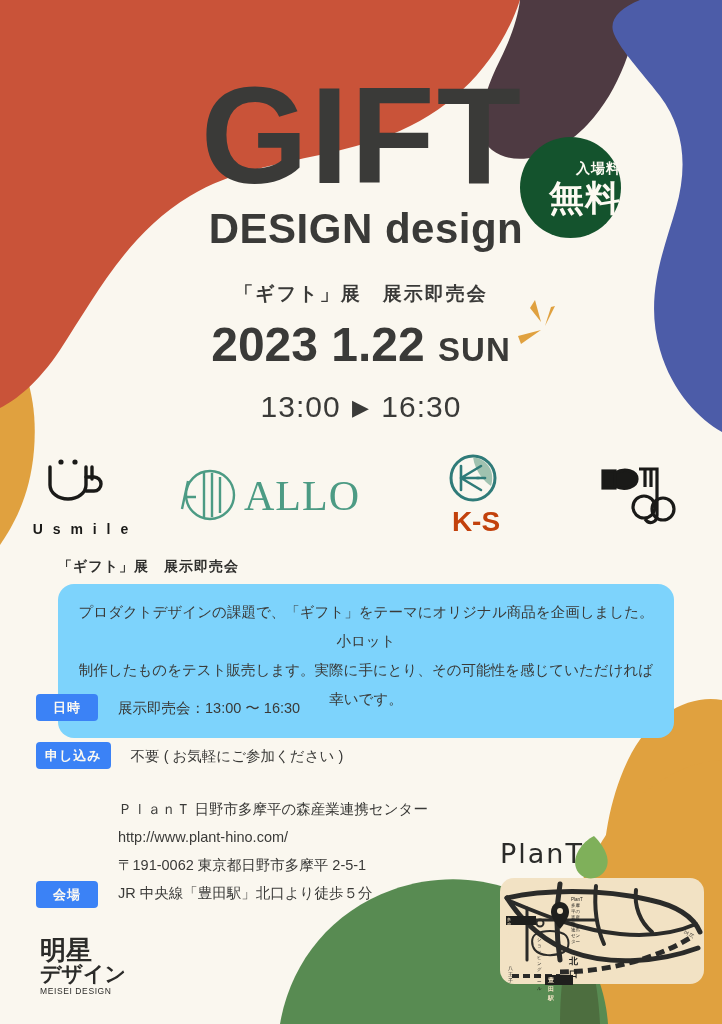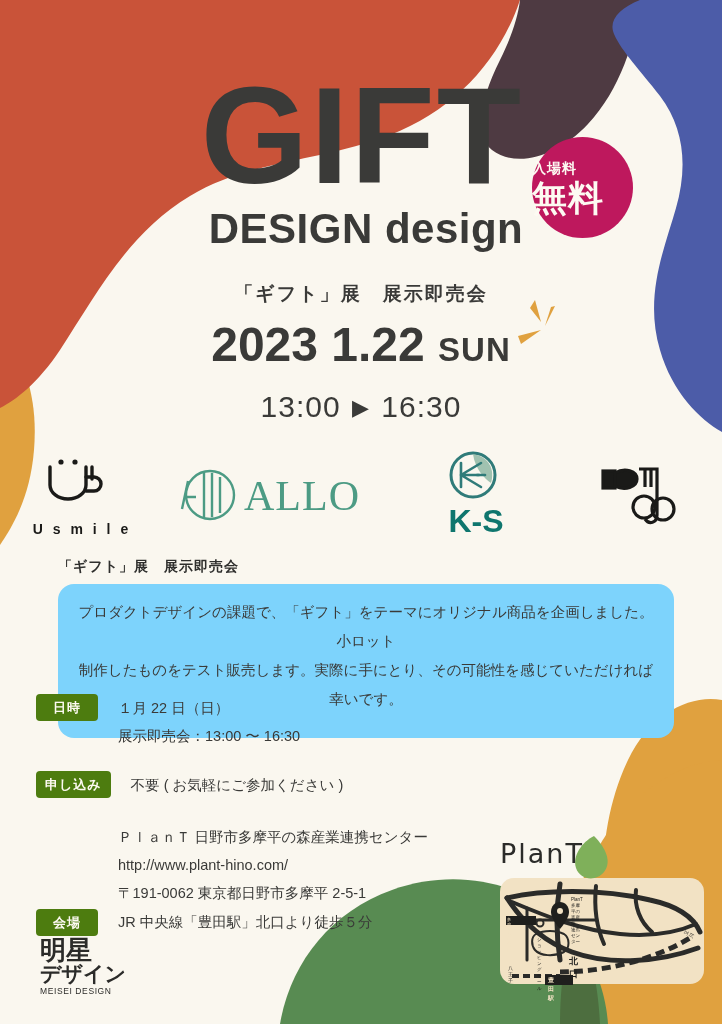--- a/index.html
+++ b/index.html
@@ -33,23 +33,23 @@
     margin:10px 0 0 0;letter-spacing:0px;
   }
   .date-line .dow{font-size:33px;letter-spacing:1px;}
   .time-line{
     font-size:30px;color:#3a3a38;margin:18px 0 0 0;letter-spacing:1px;
   }
   .tri{display:inline-block;font-size:22px;vertical-align:2px;padding:0 2px;}
 
   
   .badge-free{
-    position:absolute;top:137px;left:532px;width:101px;height:101px;
-    border-radius:50%;background:#be185d;z-index:7;
-    display:flex;flex-direction:column;align-items:flex-start;justify-content:center;
+    position:absolute;top:137px;left:520px;width:101px;height:101px;
+    border-radius:50%;background:#14532d;z-index:7;
+    display:flex;flex-direction:column;align-items:flex-end;justify-content:center;
   }
   .badge-free .b1{font-size:14px;color:#fdfaf2;font-weight:bold;letter-spacing:1px;}
   .badge-free .b2{font-size:35px;color:#fdfaf2;font-weight:bold;line-height:1;margin-top:2px;letter-spacing:1px;}
 
   
   .sparkle{position:absolute;top:296px;left:515px;z-index:6;}
 
   
   .logos{top:442px;left:0;width:722px;height:105px;display:flex;align-items:center;}
   .logo-cell{flex:1;display:flex;flex-direction:column;align-items:center;justify-content:center;}
@@ -60,21 +60,21 @@
   .desc-head{font-size:14px;font-weight:bold;color:#2f2f2d;letter-spacing:1px;margin-bottom:8px;}
   .desc-box{
     background:#7dd3fc;border-radius:16px;padding:14px 18px 24px 18px;
     font-size:14.5px;line-height:2.0;color:#3a3a38;text-align:center;
   }
 
   
   .details{top:694px;left:36px;width:470px;}
   .row{display:flex;margin-bottom:20px;}
   .tag{
-    background:#4d7c0f;color:#fdfaf2;font-size:13px;font-weight:bold;
+    background:#3b82f6;color:#fdfaf2;font-size:13px;font-weight:bold;
     border-radius:4px;padding:4px 9px;letter-spacing:1px;
     flex:0 0 auto;height:19px;line-height:19px;white-space:nowrap;
   }
   .tag.w-datetime{min-width:44px;text-align:center;}
   .rowbody{margin-left:20px;font-size:14.5px;line-height:1.95;color:#3a3a38;}
   .row.venue{margin-top:24px;align-items:flex-end;}
   .rowbody .ln{white-space:nowrap;}
   .plant-word{
     position:absolute;left:8px;top:6px;z-index:3;
     font-size:27px;letter-spacing:2px;color:#2b2b29;
@@ -202,21 +202,21 @@
     <div class="logo-cell">
       <svg width="78" height="56" viewBox="0 0 78 56">
         <circle cx="36" cy="26" r="22" fill="none" stroke="#2f7b79" stroke-width="3"></circle>
         <path d="M36,5 C52,8 58,20 54,34 C48,30 38,20 36,5 Z" fill="#8fb8a4" opacity="0.85"></path>
         <g stroke="#2f7b79" stroke-width="2.6" fill="none" stroke-linecap="round">
           <path d="M24,14 L24,38"></path>
           <path d="M24,26 L44,14 M24,26 L44,38 M24,26 L42,26"></path>
           <path d="M40,26 L48,26"></path>
         </g>
       </svg>
-      <div class="logo-cap" style="font-size:32px;color:#0f766e;margin-top:-2px;letter-spacing:0;">K-S</div>
+      <div class="logo-cap" style="font-size:28px;color:#c2410c;margin-top:-2px;letter-spacing:0;">K-S</div>
     </div>
 
     <div class="logo-cell">
       <svg width="90" height="76" viewBox="0 0 90 76">
         <g stroke="#1a1a18" fill="none" stroke-width="3.2">
           <rect x="8" y="14" width="12" height="17" fill="#1a1a18"></rect>
           <path d="M20,16 C30,10 42,14 42,22 C42,30 30,34 20,29 Z" fill="#1a1a18"></path>
           <path d="M44,12 L62,12 L62,58 C62,66 54,68 50,62"></path>
           <path d="M50,12 L50,30 M56,12 L56,30"></path>
           <circle cx="49" cy="50" r="11"></circle>
@@ -232,21 +232,20 @@
       <div>プロダクトデザインの課題で、「ギフト」をテーマにオリジナル商品を企画しました。小ロット</div>
       <div>制作したものをテスト販売します。実際に手にとり、その可能性を感じていただければ幸いです。</div>
     </div>
   </div>
 
   <div class="layer details">
 
     <div class="row">
       <div class="tag w-datetime">日時</div>
       <div class="rowbody">
-        <div class="ln">１月 22 日（日）</div>
         <div class="ln">展示即売会：13:00 〜 16:30</div>
       </div>
     </div>
 
     <div class="row">
       <div class="tag">申し込み</div>
       <div class="rowbody">
         <div class="ln">不要 ( お気軽にご参加ください )</div>
       </div>
     </div>

